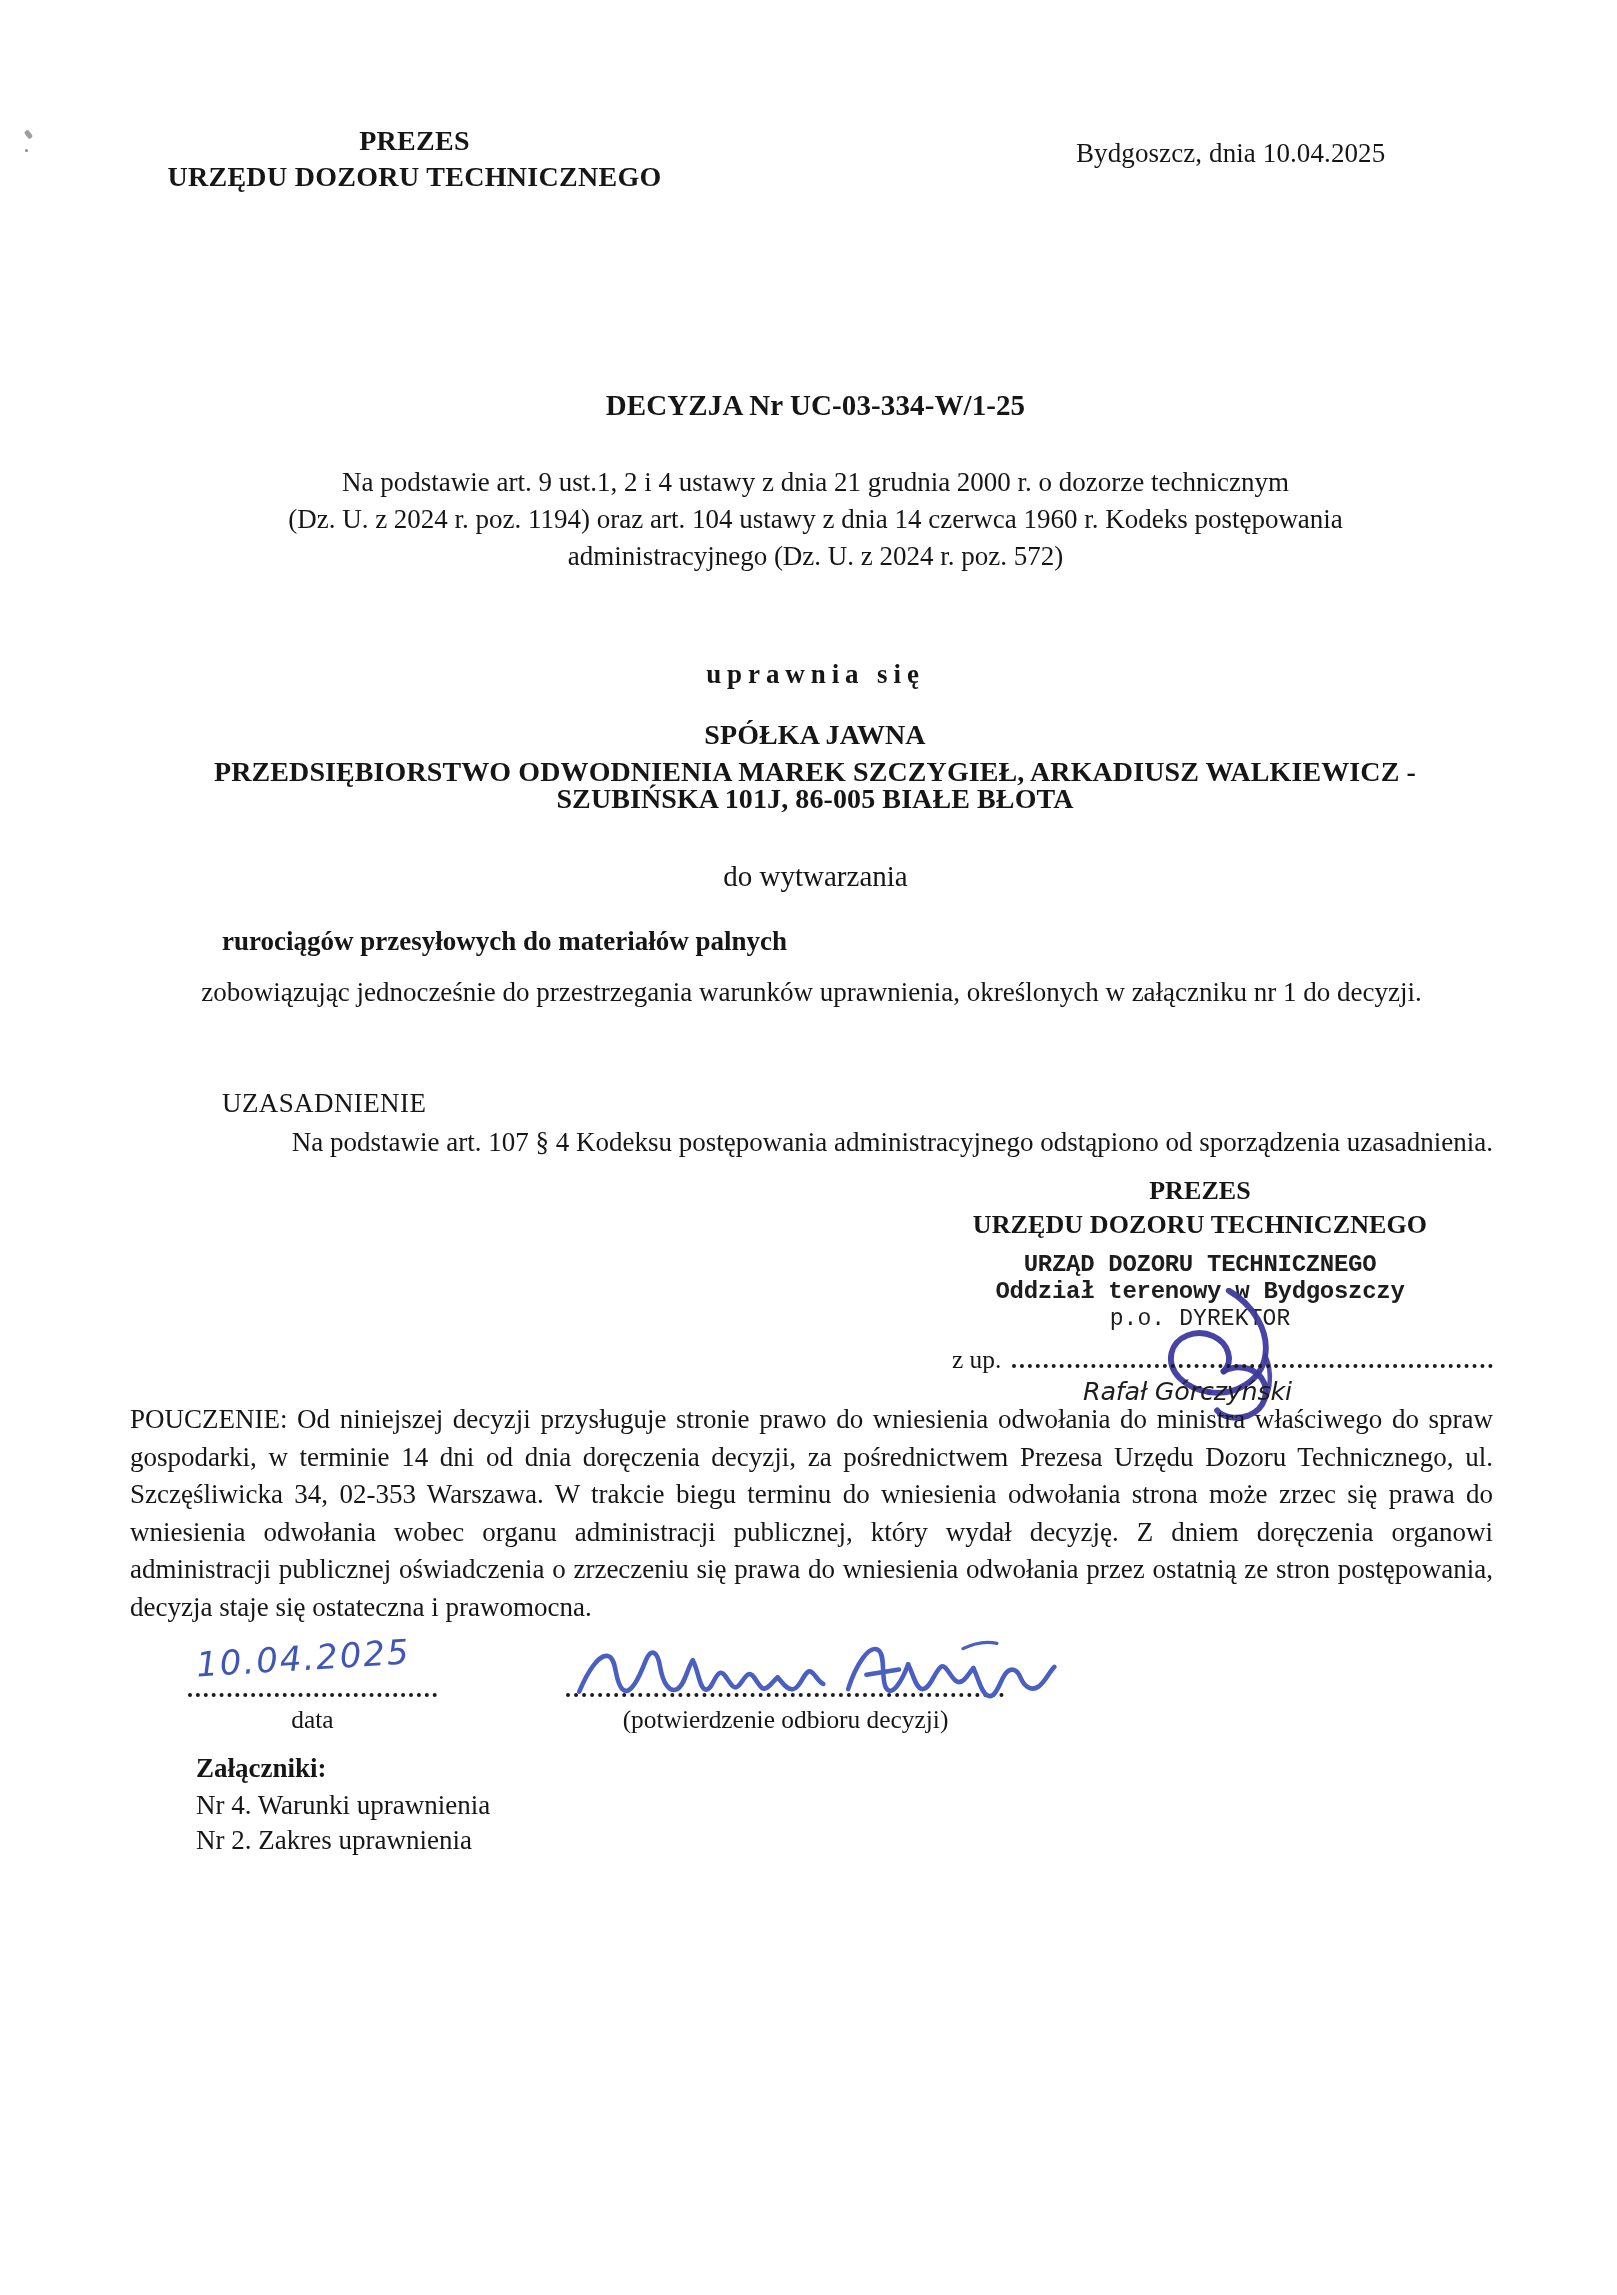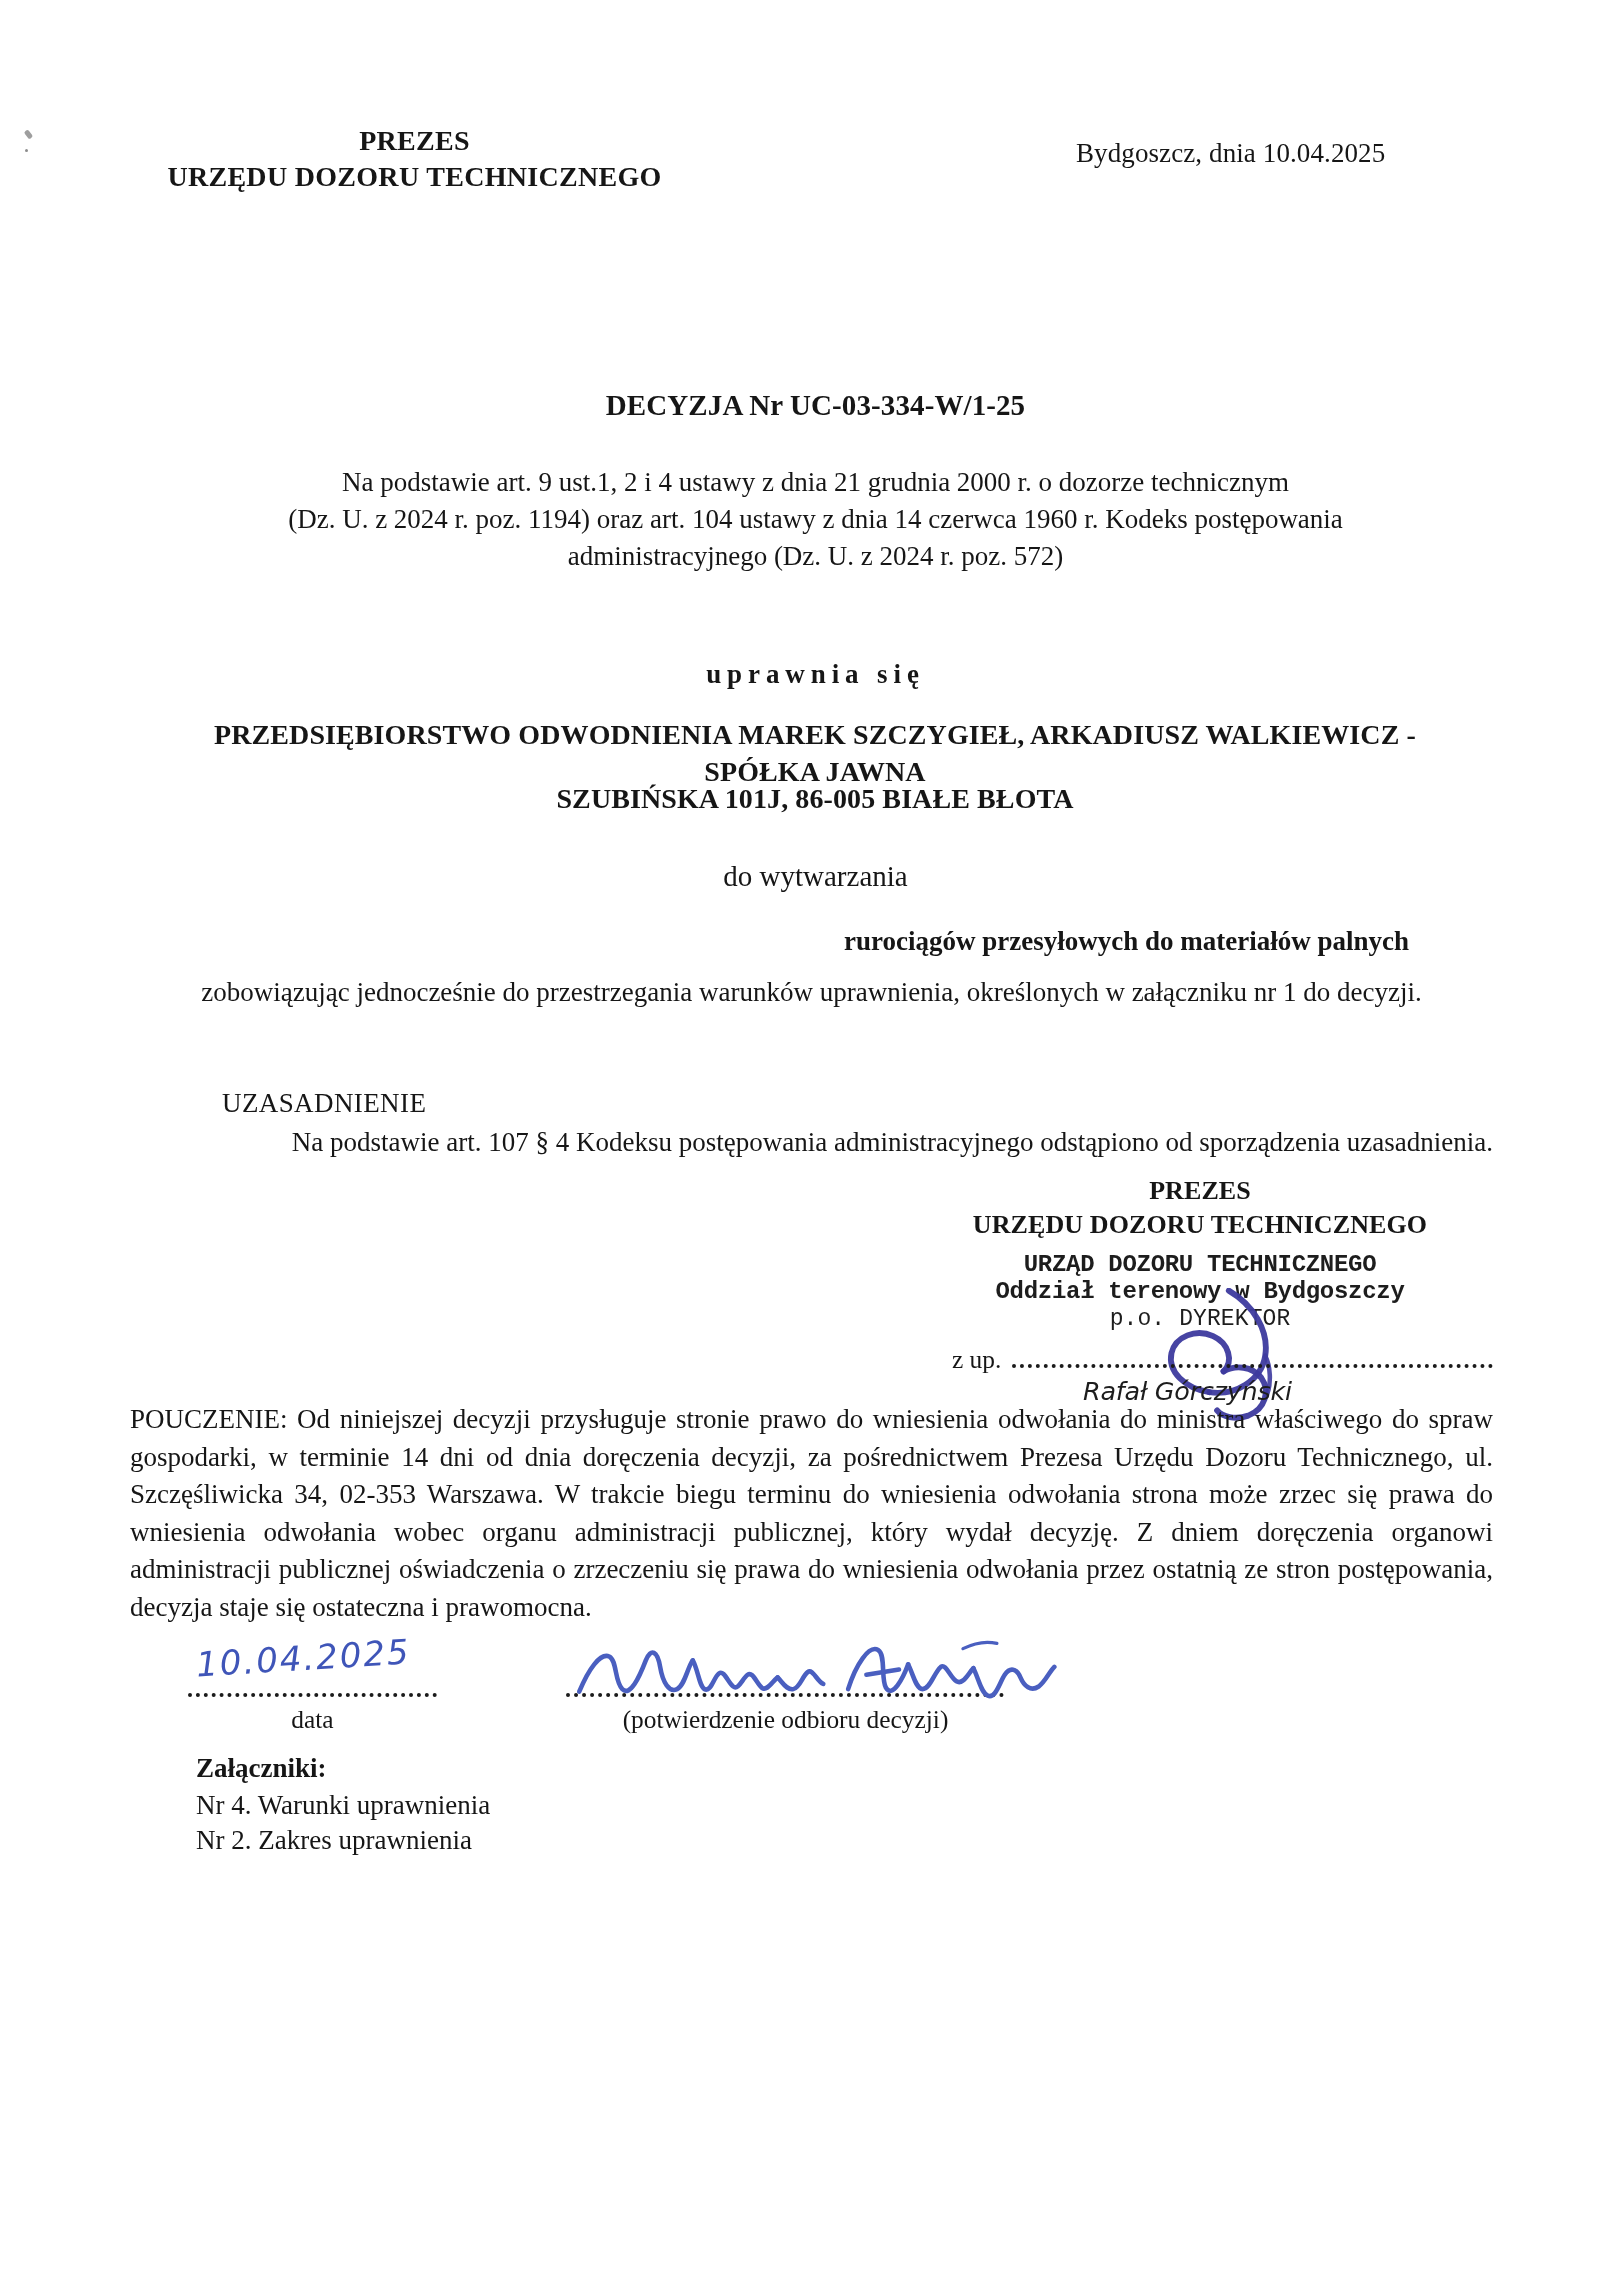--- a/index.html
+++ b/index.html
@@ -95,21 +95,21 @@
     font-size: 28px;
     letter-spacing: 0.1px;
   }
   #scope-intro {
     left: 222px; top: 860px; width: 1187px;
     text-align: center;
     font-size: 29px;
   }
   #scope-detail {
     left: 222px; top: 926px; width: 1187px;
-    text-align: right;
+    text-align: left;
     font-weight: bold;
     font-size: 27px;
   }
   #obligation {
     left: 130px; top: 977px; width: 1363px;
     text-align: center;
     font-size: 27px;
   }
 
   
@@ -268,22 +268,22 @@
 
   <div class="abs" id="legal-basis">
     <div>Na podstawie art. 9 ust.1, 2 i 4 ustawy z dnia 21 grudnia 2000 r. o dozorze technicznym</div>
     <div>(Dz. U. z 2024 r. poz. 1194) oraz art. 104 ustawy z dnia 14 czerwca 1960 r. Kodeks postępowania</div>
     <div>administracyjnego (Dz. U. z 2024 r. poz. 572)</div>
   </div>
 
   <div class="abs" id="grants-label">uprawnia się</div>
 
   <div class="abs" id="entity-name">
+    <div>SPÓŁKA JAWNA</div>
     <div>PRZEDSIĘBIORSTWO ODWODNIENIA MAREK SZCZYGIEŁ, ARKADIUSZ WALKIEWICZ -</div>
-    <div>SPÓŁKA JAWNA</div>
   </div>
 
   <div class="abs" id="entity-address">SZUBIŃSKA 101J, 86-005 BIAŁE BŁOTA</div>
 
   <div class="abs" id="scope-intro">do wytwarzania</div>
   <div class="abs" id="scope-detail">rurociągów przesyłowych do materiałów palnych</div>
   <div class="abs" id="obligation">zobowiązując jednocześnie do przestrzegania warunków uprawnienia, określonych w załączniku nr 1 do decyzji.</div>
 
   <div class="abs" id="justification-heading">UZASADNIENIE</div>
   <div class="abs" id="justification-body">Na podstawie art. 107 § 4 Kodeksu postępowania administracyjnego odstąpiono od sporządzenia uzasadnienia.</div>

